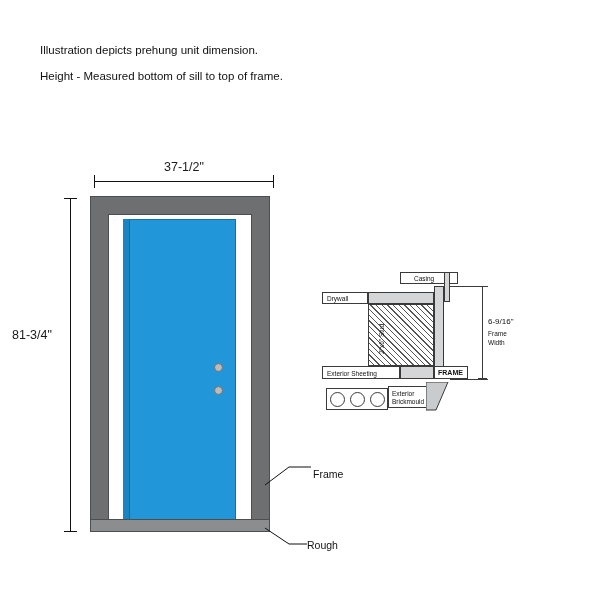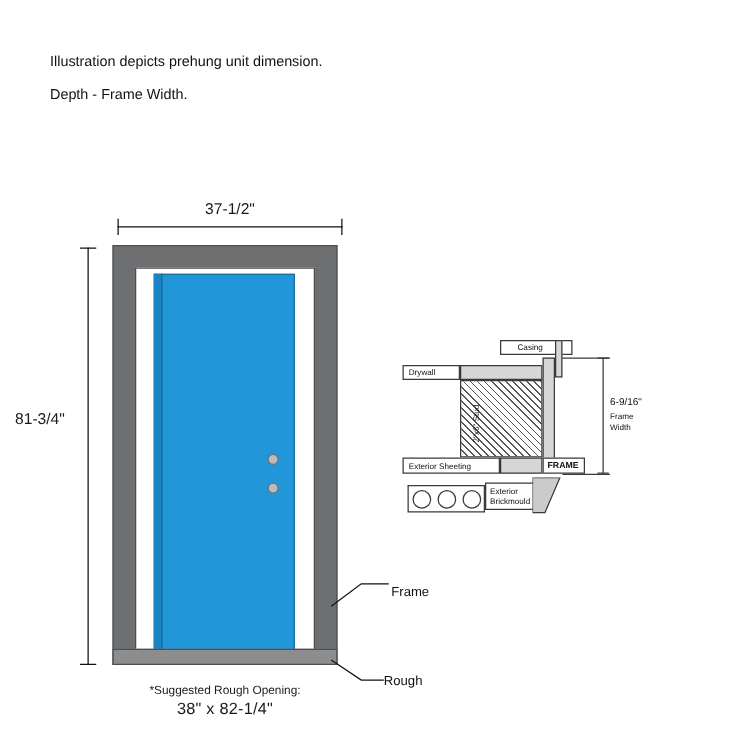--- a/index.html
+++ b/index.html
@@ -278,21 +278,21 @@
   }
 </style>
 </head>
 <body>
 
 <div id="page">
 
   <div class="intro">
     <div>Illustration depicts prehung unit dimension.</div>
     <div class="gap"></div>
-    <div>Depth - Frame Width.</div>
+    <div>Height - Measured bottom of sill to top of frame.</div>
   </div>
 
   <div class="dim-width-label">37-1/2"</div>
   <div class="dim-width"></div>
 
   <div class="dim-height-label">81-3/4"</div>
   <div class="dim-height"></div>
 
   <div class="door-frame-outer"></div>
   <div class="door-frame-inner"></div>
@@ -305,24 +305,20 @@
   <svg width="80" height="40" style="position:absolute;left:263px;top:455px;">
     <polyline points="2,30 26,12 48,12" fill="none" stroke="#111" stroke-width="1"></polyline>
   </svg>
   <div class="callout-label" style="left:313px;top:468px;">Frame</div>
 
   <svg width="80" height="40" style="position:absolute;left:263px;top:520px;">
     <polyline points="2,8 26,24 44,24" fill="none" stroke="#111" stroke-width="1"></polyline>
   </svg>
   <div class="callout-label" style="left:307px;top:539px;">Rough</div>
 
-  <div class="rough-note">
-    <div>*Suggested Rough Opening:</div>
-    <div class="big">38" x 82-1/4"</div>
-  </div>
 
   <div class="detail">
 
     <div class="box" style="left:78px;top:0px;width:58px;height:12px;"></div>
     <div class="lbl" style="left:92px;top:3px;">Casing</div>
 
     <div class="box" style="left:0px;top:20px;width:46px;height:12px;"></div>
     <div class="lbl" style="left:5px;top:23px;">Drywall</div>
     <div class="line" style="left:46px;top:26px;width:38px;"></div>
 

